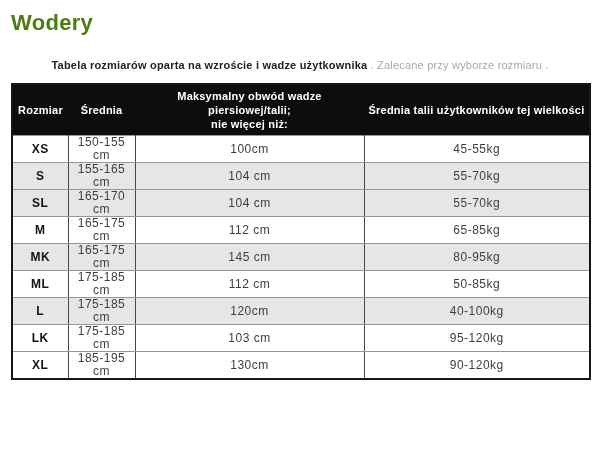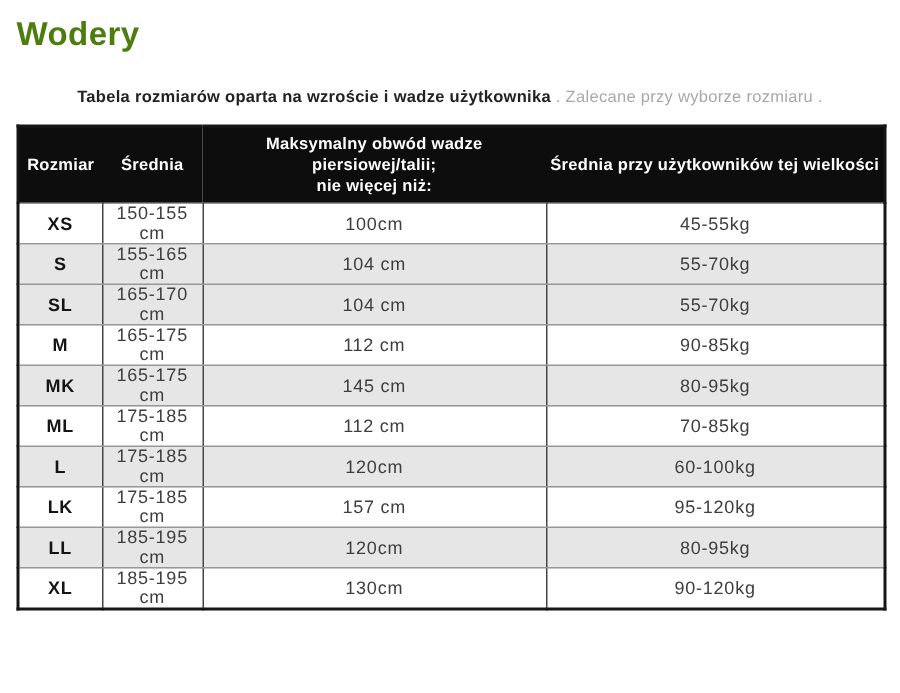--- a/index.html
+++ b/index.html
@@ -82,21 +82,21 @@
       <col style="width:56px">
       <col style="width:67px">
       <col style="width:229px">
       <col style="width:226px">
     </colgroup>
     <thead>
       <tr>
         <th>Rozmiar</th>
         <th>Średnia</th>
         <th><span>Maksymalny obwód wadze piersiowej/talii;</span><br><span>nie więcej niż:</span></th>
-        <th>Średnia przy użytkowników tej wielkości</th>
+        <th>Średnia talii użytkowników tej wielkości</th>
       </tr>
     </thead>
     <tbody>
         <tr>
           <th scope="row">XS</th>
           <td>150-155 cm</td>
           <td>100cm</td>
           <td>45-55kg</td>
         </tr>
         <tr class="alt">
@@ -108,51 +108,45 @@
         <tr class="alt">
           <th scope="row">SL</th>
           <td>165-170 cm</td>
           <td>104 cm</td>
           <td>55-70kg</td>
         </tr>
         <tr>
           <th scope="row">M</th>
           <td>165-175 cm</td>
           <td>112 cm</td>
-          <td>90-85kg</td>
+          <td>65-85kg</td>
         </tr>
         <tr class="alt">
           <th scope="row">MK</th>
           <td>165-175 cm</td>
           <td>145 cm</td>
           <td>80-95kg</td>
         </tr>
         <tr>
           <th scope="row">ML</th>
           <td>175-185 cm</td>
           <td>112 cm</td>
-          <td>70-85kg</td>
+          <td>50-85kg</td>
         </tr>
         <tr class="alt">
           <th scope="row">L</th>
           <td>175-185 cm</td>
           <td>120cm</td>
-          <td>60-100kg</td>
+          <td>40-100kg</td>
         </tr>
         <tr>
           <th scope="row">LK</th>
           <td>175-185 cm</td>
-          <td>157 cm</td>
+          <td>103 cm</td>
           <td>95-120kg</td>
-        </tr>
-        <tr class="alt">
-          <th scope="row">LL</th>
-          <td>185-195 cm</td>
-          <td>120cm</td>
-          <td>80-95kg</td>
         </tr>
         <tr>
           <th scope="row">XL</th>
           <td>185-195 cm</td>
           <td>130cm</td>
           <td>90-120kg</td>
         </tr>
       </tbody>
   </table>
 

